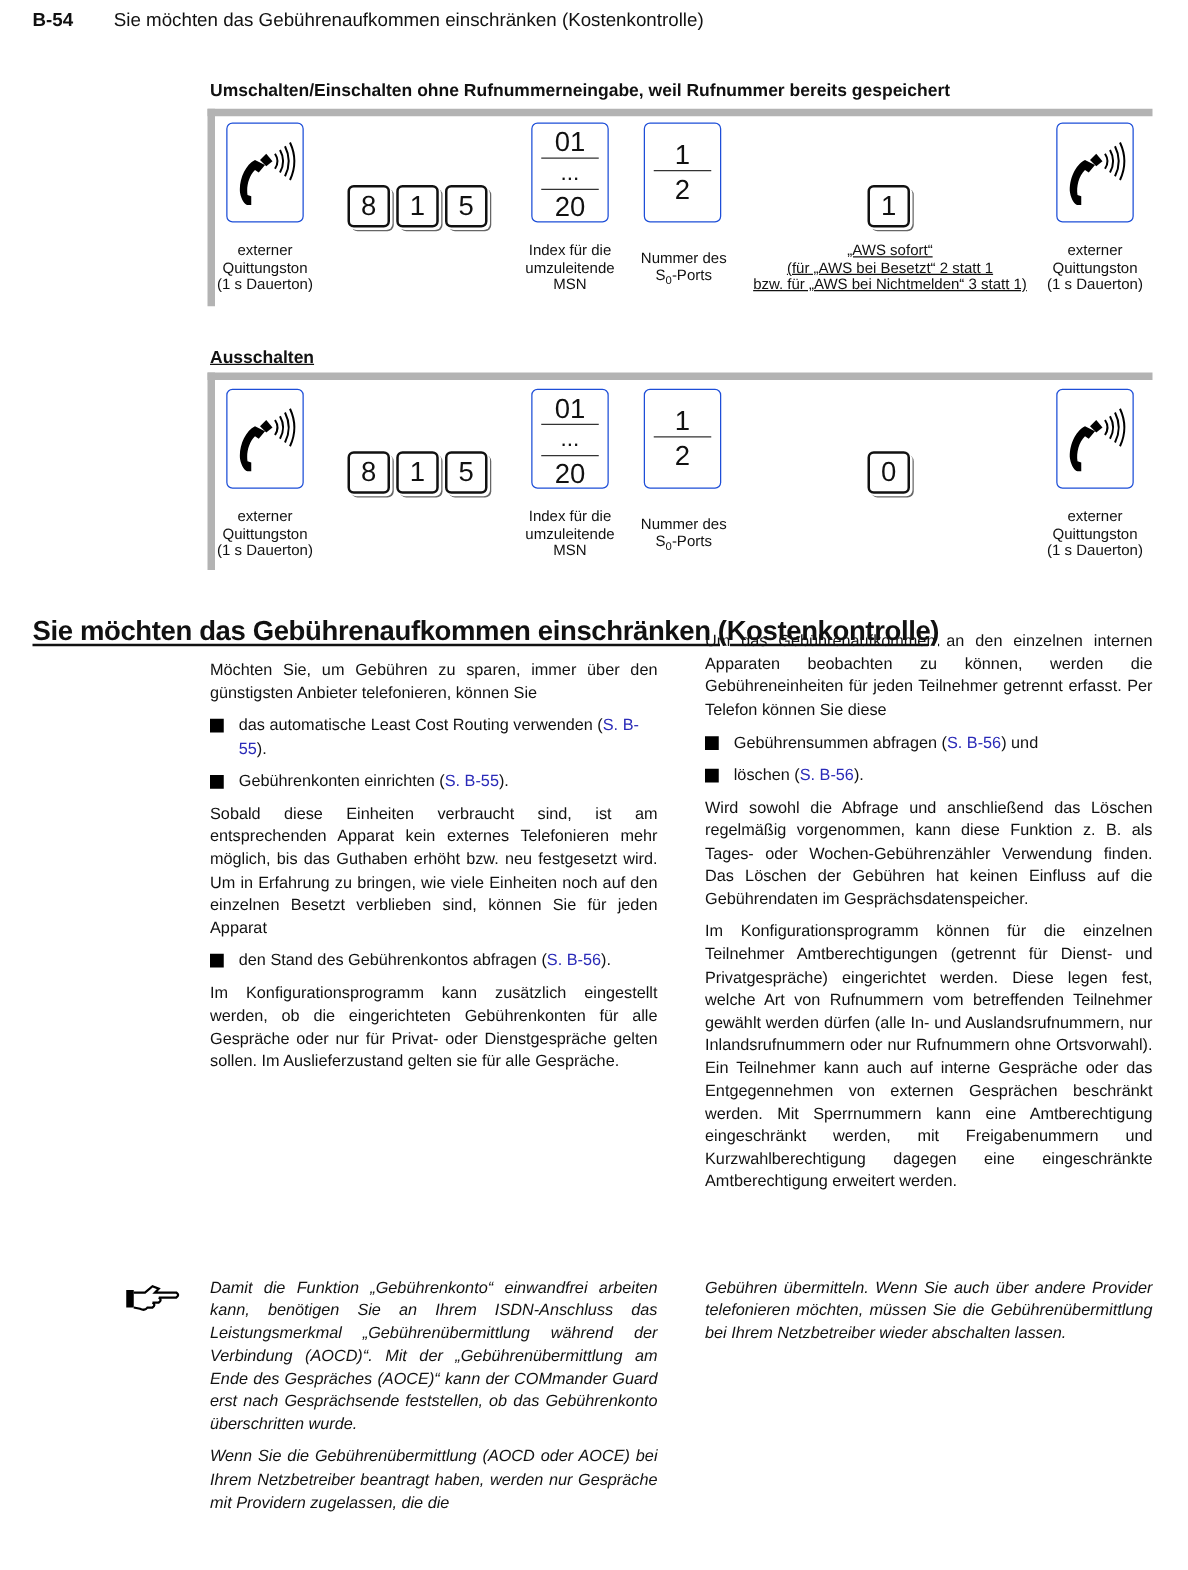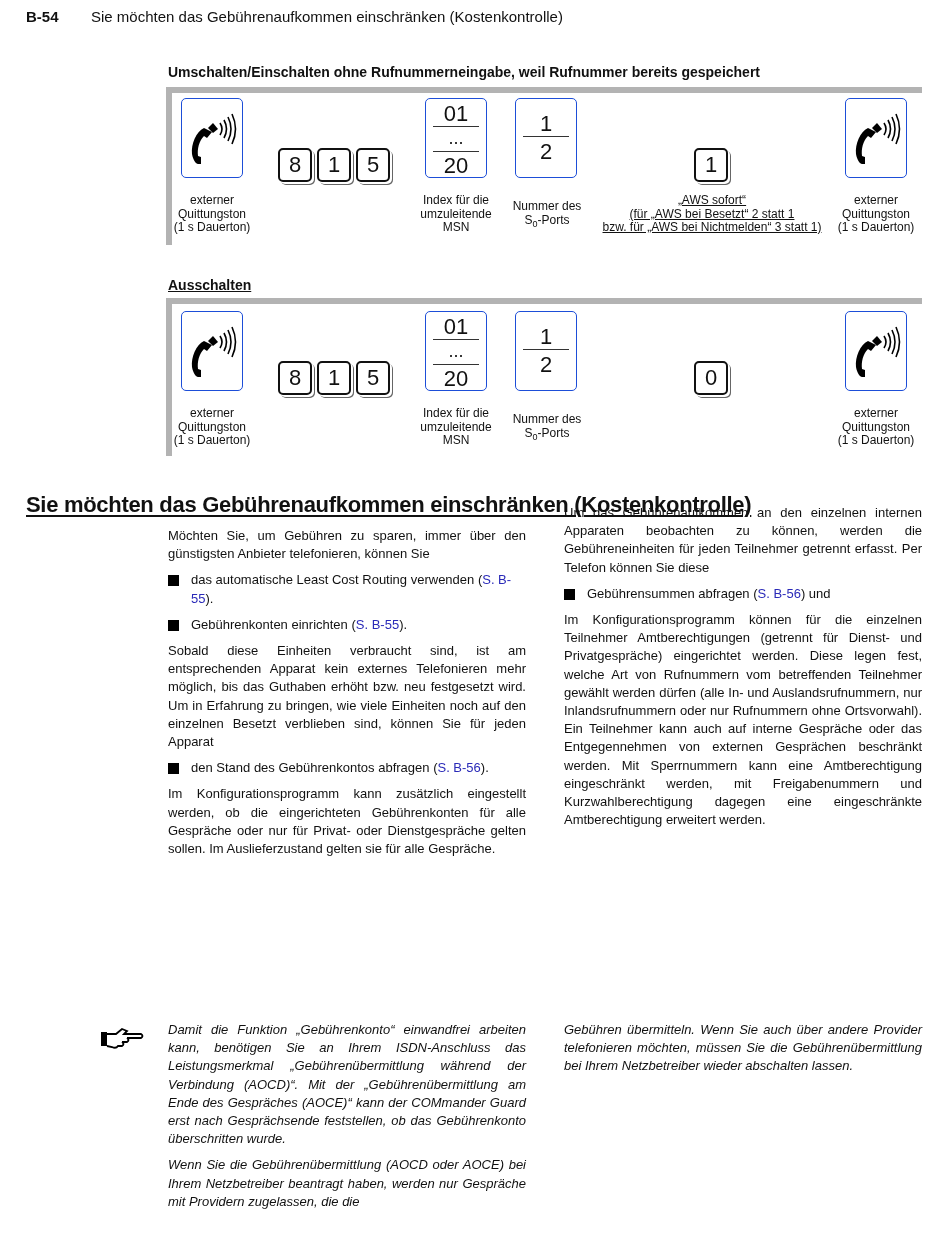--- a/index.html
+++ b/index.html
@@ -167,20 +167,22 @@
   <div class="bullet"><span>das automatische Least Cost Routing verwenden (</span><span class="link">S. B-55</span><span>).</span></div>
   <div class="bullet"><span>Gebührenkonten einrichten (</span><span class="link">S. B-55</span><span>).</span></div>
   <p>Sobald diese Einheiten verbraucht sind, ist am entsprechenden Apparat kein externes Telefonieren mehr möglich, bis das Guthaben erhöht bzw. neu festgesetzt wird. Um in Erfahrung zu bringen, wie viele Einheiten noch auf den einzelnen Besetzt verblieben sind, können Sie für jeden Apparat</p>
   <div class="bullet"><span>den Stand des Gebührenkontos abfragen (</span><span class="link">S. B-56</span><span>).</span></div>
   <p>Im Konfigurationsprogramm kann zusätzlich eingestellt werden, ob die eingerichteten Gebührenkonten für alle Gespräche oder nur für Privat- oder Dienstgespräche gelten sollen. Im Auslieferzustand gelten sie für alle Gespräche.</p>
 </div>
 
 <div class="col" style="left:564px; top:504px;">
   <p>Um das Gebührenaufkommen an den einzelnen internen Apparaten beobachten zu können, werden die Gebühreneinheiten für jeden Teilnehmer getrennt erfasst. Per Telefon können Sie diese</p>
   <div class="bullet"><span>Gebührensummen abfragen (</span><span class="link">S. B-56</span><span>) und</span></div>
+  <div class="bullet"><span>löschen (</span><span class="link">S. B-56</span><span>).</span></div>
+  <p>Wird sowohl die Abfrage und anschließend das Löschen regelmäßig vorgenommen, kann diese Funktion z. B. als Tages- oder Wochen-Gebührenzähler Verwendung finden. Das Löschen der Gebühren hat keinen Einfluss auf die Gebührendaten im Gesprächsdatenspeicher.</p>
   <p>Im Konfigurationsprogramm können für die einzelnen Teilnehmer Amtberechtigungen (getrennt für Dienst- und Privatgespräche) eingerichtet werden. Diese legen fest, welche Art von Rufnummern vom betreffenden Teilnehmer gewählt werden dürfen (alle In- und Auslandsrufnummern, nur Inlandsrufnummern oder nur Rufnummern ohne Ortsvorwahl). Ein Teilnehmer kann auch auf interne Gespräche oder das Entgegennehmen von externen Gesprächen beschränkt werden. Mit Sperrnummern kann eine Amtberechtigung eingeschränkt werden, mit Freigabenummern und Kurzwahlberechtigung dagegen eine eingeschränkte Amtberechtigung erweitert werden.</p>
 </div>
 
 <div class="abs" style="left:100px; top:1026px;">
   <svg width="44" height="26" viewBox="0 0 44 26">
       <rect x="1" y="6" width="6" height="14" fill="#000"></rect>
       <path d="M7 8 L16 8 L22 3 L27 5 L24 8 L41 8 Q44 10 41 12 L27 12 M27 12 Q30 14 27 16 L22 16 M22 16 Q25 18 22 20 L18 20 Q16 23 12 21 L7 20" stroke="#000" stroke-width="1.8" fill="none"></path>
     </svg>
 </div>
 <div class="col note" style="left:168px; top:1021px;">

